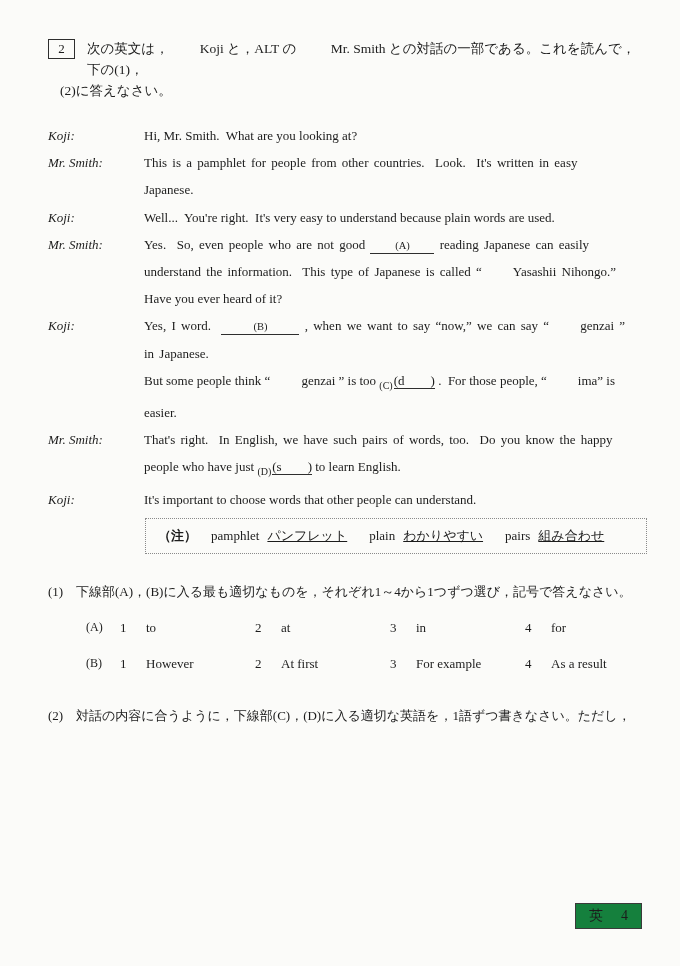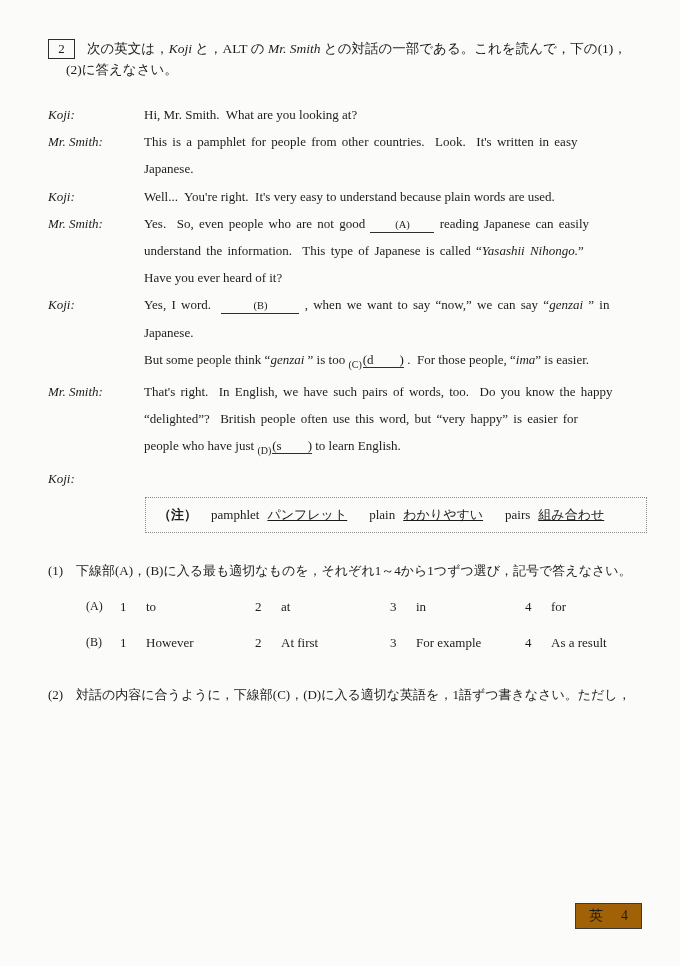--- a/index.html
+++ b/index.html
@@ -20,22 +20,22 @@
   
   .header-row{display:flex;align-items:flex-start;line-height:21px;font-size:13.5px;}
   .qbox{
     flex-shrink:0;
     border:1.4px solid #2e2e2e;
     width:25px;height:18px;line-height:18px;
     text-align:center;font-size:13px;
     margin:1px 12px 0 0;
   }
   .header-text{flex:1;}
-  .hline2{margin-left:18px;line-height:21px;font-size:13.5px;}
-  .it{font-style:italic;}
+  .hline2{margin-left:12px;line-height:21px;font-size:13.5px;}
+  .it{margin-left:31px;}
   
   .dialogue{margin-top:21px;font-size:13px;}
   .drow{display:flex;line-height:27.2px;gap:20px;}
   .speaker{width:76px;flex-shrink:0;font-style:italic;}
   .dtext{flex:1;white-space:pre-wrap;}
   .full .dtext{word-spacing:2px;}
   .blank{
     display:inline-block;text-align:center;
     border-bottom:1.4px solid #2e2e2e;
     font-size:10.5px;line-height:15px;
@@ -68,21 +68,21 @@
   .onum{width:26px;flex-shrink:0;}
   .q2{margin-top:31px;}
   .q2-line2{margin:0 0 0 76px;font-size:13px;line-height:22px;}
   
   .footer-box{
     position:absolute;
     top:903px;right:38px;
     border:1.3px solid #3a3a3a;
     padding:3px 13px;
     font-size:14px;
-    background:#a16207;
+    background:#15803d;
   }
   .footer-box .subj{margin-right:18px;}
 </style>
 </head>
 <body>
 
 <div class="page">
 
   <div class="header-row">
     <div class="qbox">2</div>
@@ -124,30 +124,27 @@
         <div class="dtext"><span>Yes, I word.  </span><span class="blank" style="width: 78px;">(B)</span><span> , when we want to say “now,” we can say “</span><span class="it">genzai</span><span> ” in Japanese.</span></div>
       </div>
       <div class="drow">
         <span class="speaker"></span>
         <div class="dtext"><span>But some people think “</span><span class="it">genzai</span><span> ” is too </span><span class="sub">(C)</span><span class="ublank">(d&nbsp;&nbsp;&nbsp;&nbsp;&nbsp;&nbsp;&nbsp;&nbsp;)</span><span> .  For those people, “</span><span class="it">ima</span><span>” is easier.</span></div>
       </div>
       <div class="drow full">
         <span class="speaker">Mr. Smith:</span>
         <div class="dtext"><span>That's right.  In English, we have such pairs of words, too.  Do you know the happy</span></div>
       </div>
-      <div class="drow full">
-        <span class="speaker"></span>
-        <div class="dtext"><span>“delighted”?  British people often use this word, but “very happy” is easier for</span></div>
-      </div>
       <div class="drow">
         <span class="speaker"></span>
         <div class="dtext"><span>people who have just </span><span class="sub">(D)</span><span class="ublank">(s&nbsp;&nbsp;&nbsp;&nbsp;&nbsp;&nbsp;&nbsp;&nbsp;)</span><span> to learn English.</span></div>
       </div>
       <div class="drow">
         <span class="speaker">Koji:</span>
+        <div class="dtext"><span>It's important to choose words that other people can understand.</span></div>
       </div>
     </div>
 
   <div class="notebox" id="notebox"><span class="note-label">（注）</span><span class="note-en">pamphlet</span><span class="note-ja">パンフレット</span><span class="note-en">plain</span><span class="note-ja">わかりやすい</span><span class="note-en">pairs</span><span class="note-ja">組み合わせ</span></div>
 
   <div class="question q1">
     <div class="qnum">(1)</div>
     <div class="qtext">下線部(A)，(B)に入る最も適切なものを，それぞれ1～4から1つずつ選び，記号で答えなさい。</div>
   </div>
   <div id="q1-rows">

